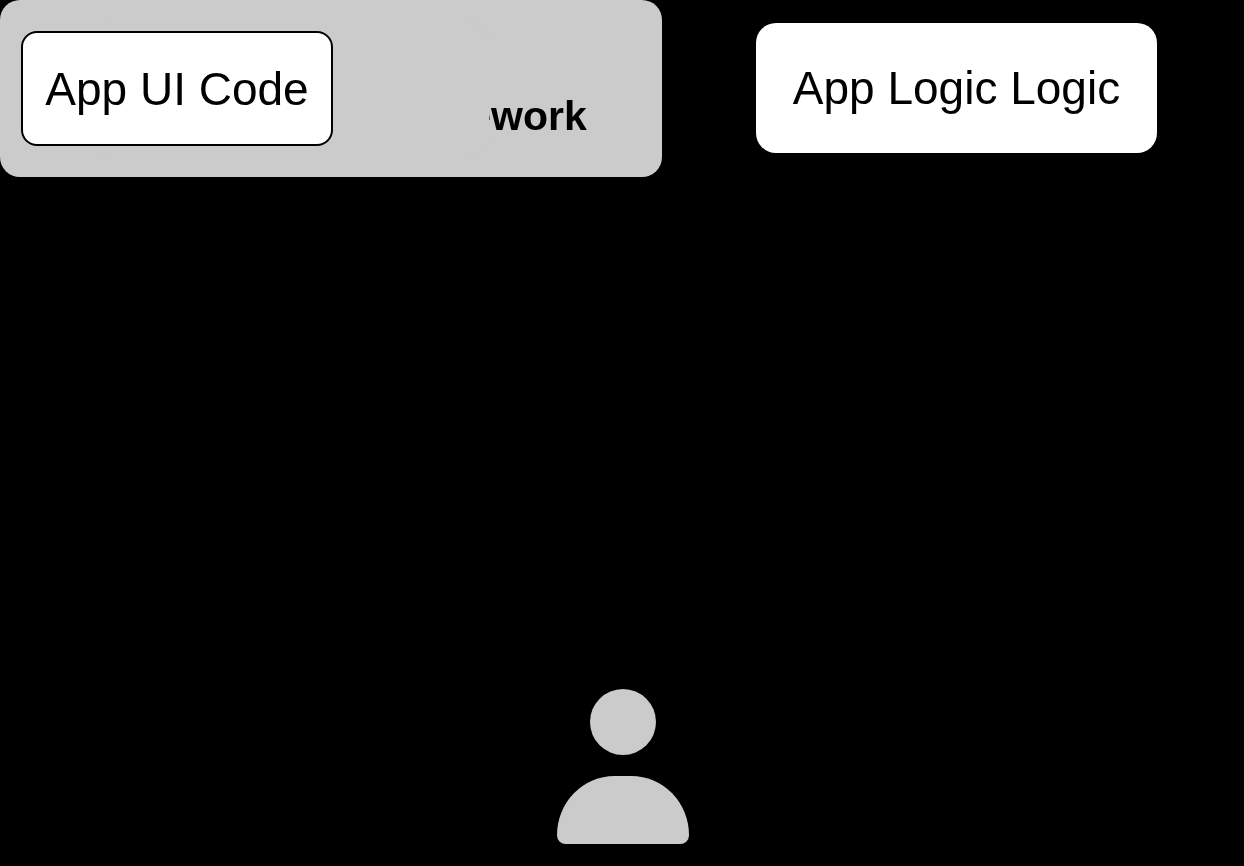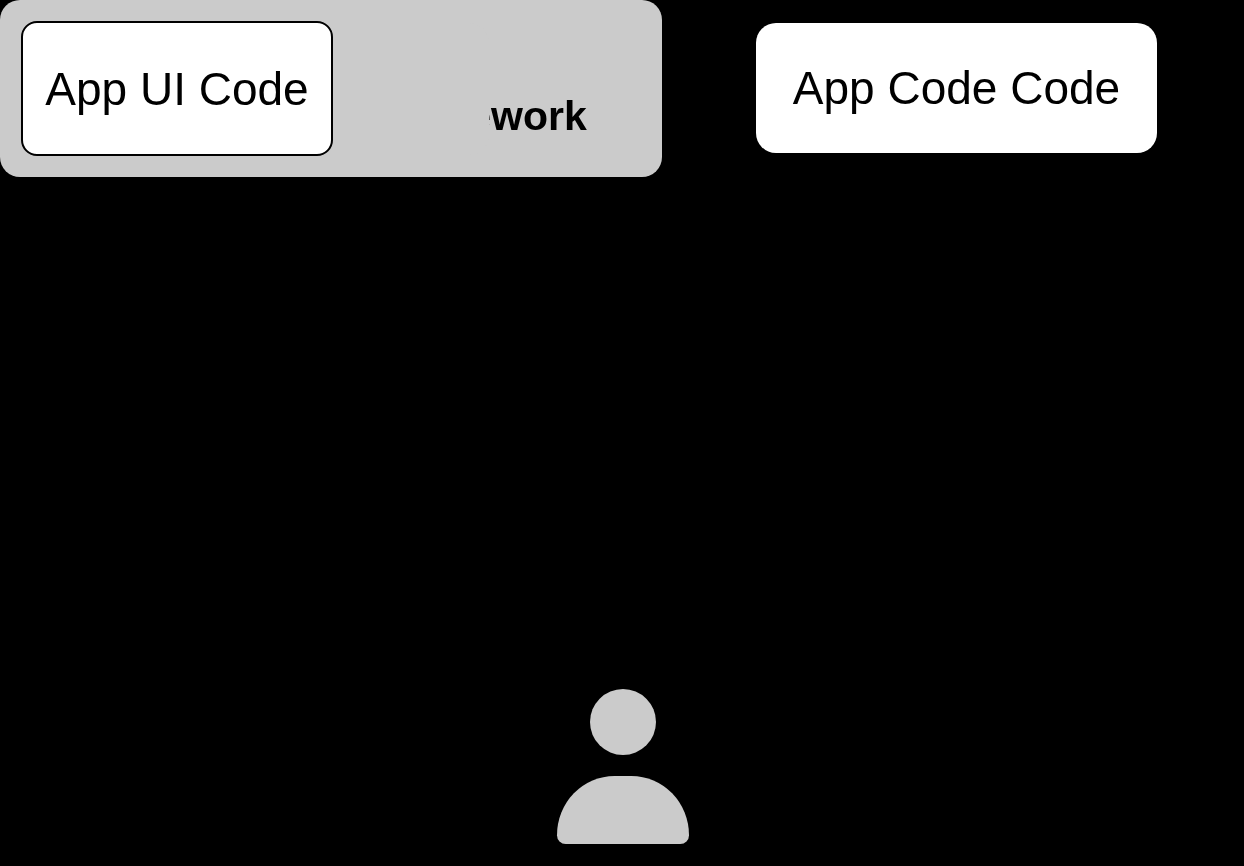--- a/index.html
+++ b/index.html
@@ -43,21 +43,21 @@
     background: #cbcbcb;
     border-radius: 20px;
     display: flex;
     align-items: center;
     justify-content: flex-start;
     padding-left: 21px;
     box-sizing: border-box;
   }
   .node-appui {
     position: relative;
-    width: 312px; height: 135px;
+    width: 312px; height: 115px;
     background: #ffffff;
     border: 2.5px solid #000000;
     border-radius: 16px;
     box-sizing: border-box;
     display: flex;
     align-items: center;
     justify-content: center;
     font-size: 46px;
     white-space: nowrap;
     flex: 0 0 auto;
@@ -93,21 +93,21 @@
 </head>
 <body>
 
 <div class="canvas">
 
   <div class="node node-gray node-ai">
     <span>AI</span>
   </div>
 
   <div class="node node-white node-applogic">
-    <span>App Code Code</span>
+    <span>App Logic Logic</span>
   </div>
 
   <div class="node-maui">
     <div class="node-appui">
       <span>App UI Code</span>
     </div>
     <div class="maui-label">MAUI Framework</div>
   </div>
 
   <div class="person">

